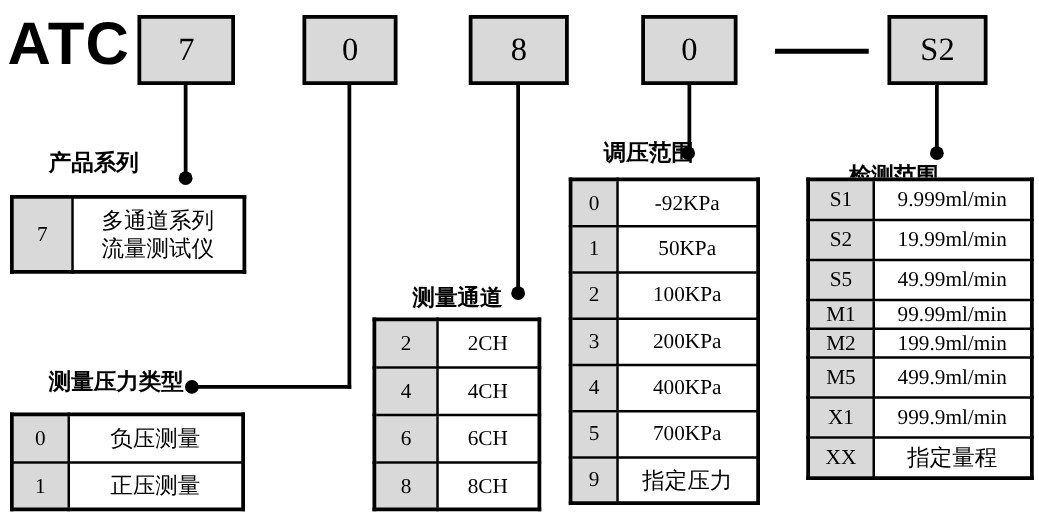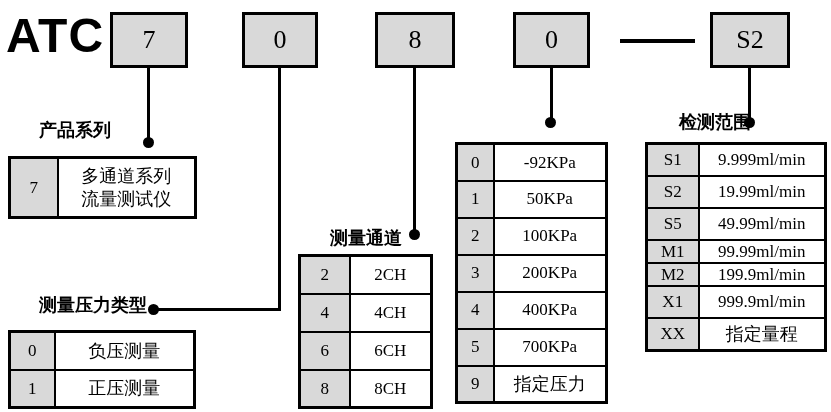--- a/index.html
+++ b/index.html
@@ -79,21 +79,22 @@
 
   <div class="line" style="left:550px;top:66px;width:3px;height:56px;"></div>
   <div class="dot" style="left:545px;top:117px;"></div>
 
   <div class="line" style="left:748px;top:66px;width:3px;height:56px;"></div>
   <div class="dot" style="left:744px;top:117px;"></div>
 
   <div class="sec-title" style="left:8px;top:119px;">产品系列</div>
   <div class="sec-title" style="left:8px;top:294px;">测量压力类型</div>
   <div class="sec-title" style="left:299px;top:227px;">测量通道</div>
-  <div class="sec-title" style="left:648px;top:111px;">检测范围</div>
+  <div class="sec-title" style="left:452px;top:111px;">调压范围</div>
+  <div class="sec-title" style="left:648px;top:129px;">检测范围</div>
 
   <table class="spec" style="left:8px;top:156px;width:189px;">
     <colgroup>
         <col style="width:48px;">
         <col>
       </colgroup>
     <tbody>
         <tr style="height:60px;">
       <td class="k">7</td>
       <td class="zh prewrap">多通道系列
@@ -201,20 +202,24 @@
     </tr>
     <tr style="height:16px;">
       <td class="k">M1</td>
       <td>99.99ml/min</td>
     </tr>
     <tr style="height:20px;">
       <td class="k">M2</td>
       <td>199.9ml/min</td>
     </tr>
     <tr style="height:32px;">
+      <td class="k">M5</td>
+      <td>499.9ml/min</td>
+    </tr>
+    <tr style="height:32px;">
       <td class="k">X1</td>
       <td>999.9ml/min</td>
     </tr>
     <tr style="height:32px;">
       <td class="k">XX</td>
       <td class="zh">指定量程</td>
     </tr>
   </tbody>
     </table>
 

